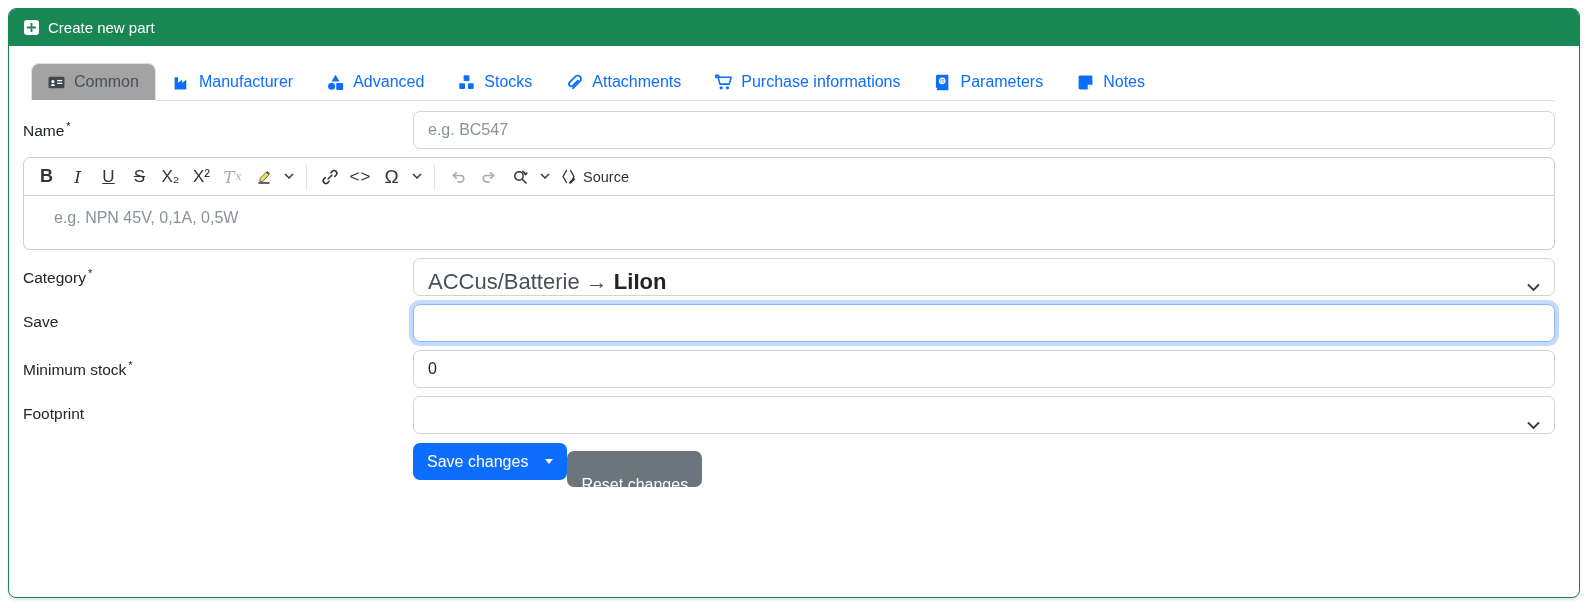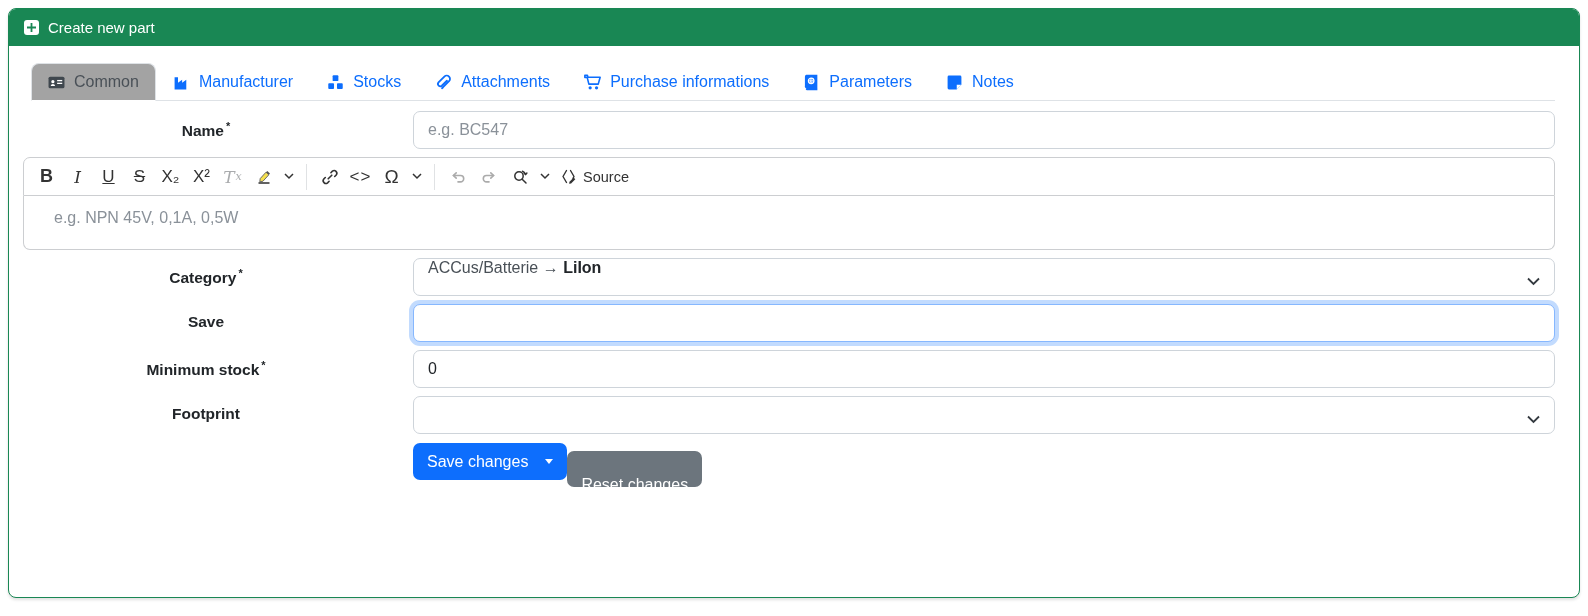--- a/index.html
+++ b/index.html
@@ -24,35 +24,35 @@
     display:flex; align-items:center; gap:9px; padding:9px 16px; font-size:16px;
     color:#0d6efd; border:1px solid transparent; border-radius:8px 8px 0 0;
     margin-bottom:-1px; cursor:pointer; white-space:nowrap;
   }
   .nav-tab.active { color:#495057; background:#a3a3a3; border-color:#dee2e6 #dee2e6 #fff #dee2e6; }
   .tab-icon { width:17px; height:17px; flex:0 0 auto; }
 
   
   .form { margin-top:10px; }
   .frow { display:flex; align-items:flex-start; margin-bottom:8px; }
-  .flabel { width:390px; text-align:center; padding:9px 24px 0 0; font-weight:700; font-size:15.5px; color:#212529; }
+  .flabel { width:390px; text-align:left; padding:9px 24px 0 0; font-weight:400; font-size:15.5px; color:#212529; }
   .req { font-size:11px; vertical-align:6px; margin-left:2px; }
   .fcol { flex:1; margin-right:0; }
 
   .tinput {
     width:100%; height:38px; border:1px solid #ced4da; border-radius:7px;
     padding:6px 14px; font-size:16px; color:#212529; background:#fff; outline:none;
     font-family:inherit;
   }
   .tinput::placeholder { color:#8a9199; opacity:1; }
   .tinput.focused { border-color:#86b7fe; box-shadow:0 0 0 4px rgba(13,110,253,.25); }
 
   .select {
     position:relative; width:100%; height:38px; border:1px solid #ced4da; border-radius:7px;
-    background:#fff; display:flex; align-items:flex-start; padding:0 40px 0 14px; font-size:16px;
+    background:#fff; display:flex; align-items:flex-end; padding:0 40px 0 14px; font-size:22px;
     color:#495057; cursor:pointer;
   }
   .select .bold-part { font-weight:700; color:#212529; }
   .select .chev { position:absolute; right:14px; top:13px; }
 
   
   .editor-toolbar {
     border:1px solid #ccced1; border-radius:7px 7px 0 0; height:39px;
     display:flex; align-items:center; padding:0 8px; gap:2px; background:#fff;
   }
@@ -113,20 +113,28 @@
               <rect x="8.6" y="5.6" width="4.8" height="1.2" fill="#fff"></rect>
               <rect x="8.6" y="8.2" width="4.8" height="1.2" fill="#fff"></rect>
             </svg>
           <span>Common</span>
         </div>
         <div class="nav-tab">
           <svg class="tab-icon" viewBox="0 0 16 16">
               <path d="M1.5 14.5V3h3.2v5.2L8.6 5.4v2.8l3.9-2.8v9.1z" fill="#0d6efd"></path>
             </svg>
           <span>Manufacturer</span>
+        </div>
+        <div class="nav-tab">
+          <svg class="tab-icon" viewBox="0 0 16 16">
+              <path d="M8 0.8 11.8 7H4.2z" fill="#0d6efd"></path>
+              <circle cx="4.3" cy="11.6" r="3.3" fill="#0d6efd"></circle>
+              <rect x="8.7" y="8.5" width="6.5" height="6.5" rx="1" fill="#0d6efd"></rect>
+            </svg>
+          <span>Advanced</span>
         </div>
         <div class="nav-tab">
           <svg class="tab-icon" viewBox="0 0 16 16">
               <rect x="5.3" y="1.2" width="5.4" height="5.4" rx="0.8" fill="#0d6efd"></rect>
               <rect x="1.2" y="8.6" width="5.4" height="5.4" rx="0.8" fill="#0d6efd"></rect>
               <rect x="9.4" y="8.6" width="5.4" height="5.4" rx="0.8" fill="#0d6efd"></rect>
             </svg>
           <span>Stocks</span>
         </div>
         <div class="nav-tab">

